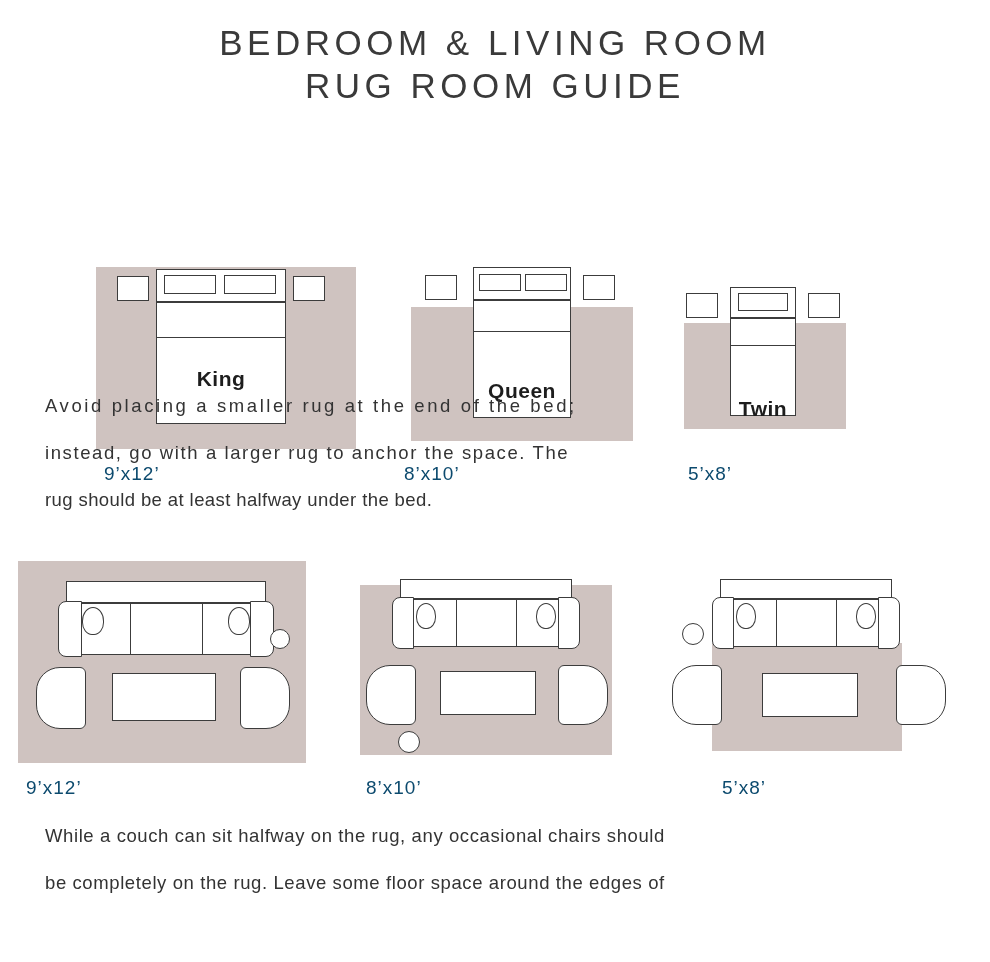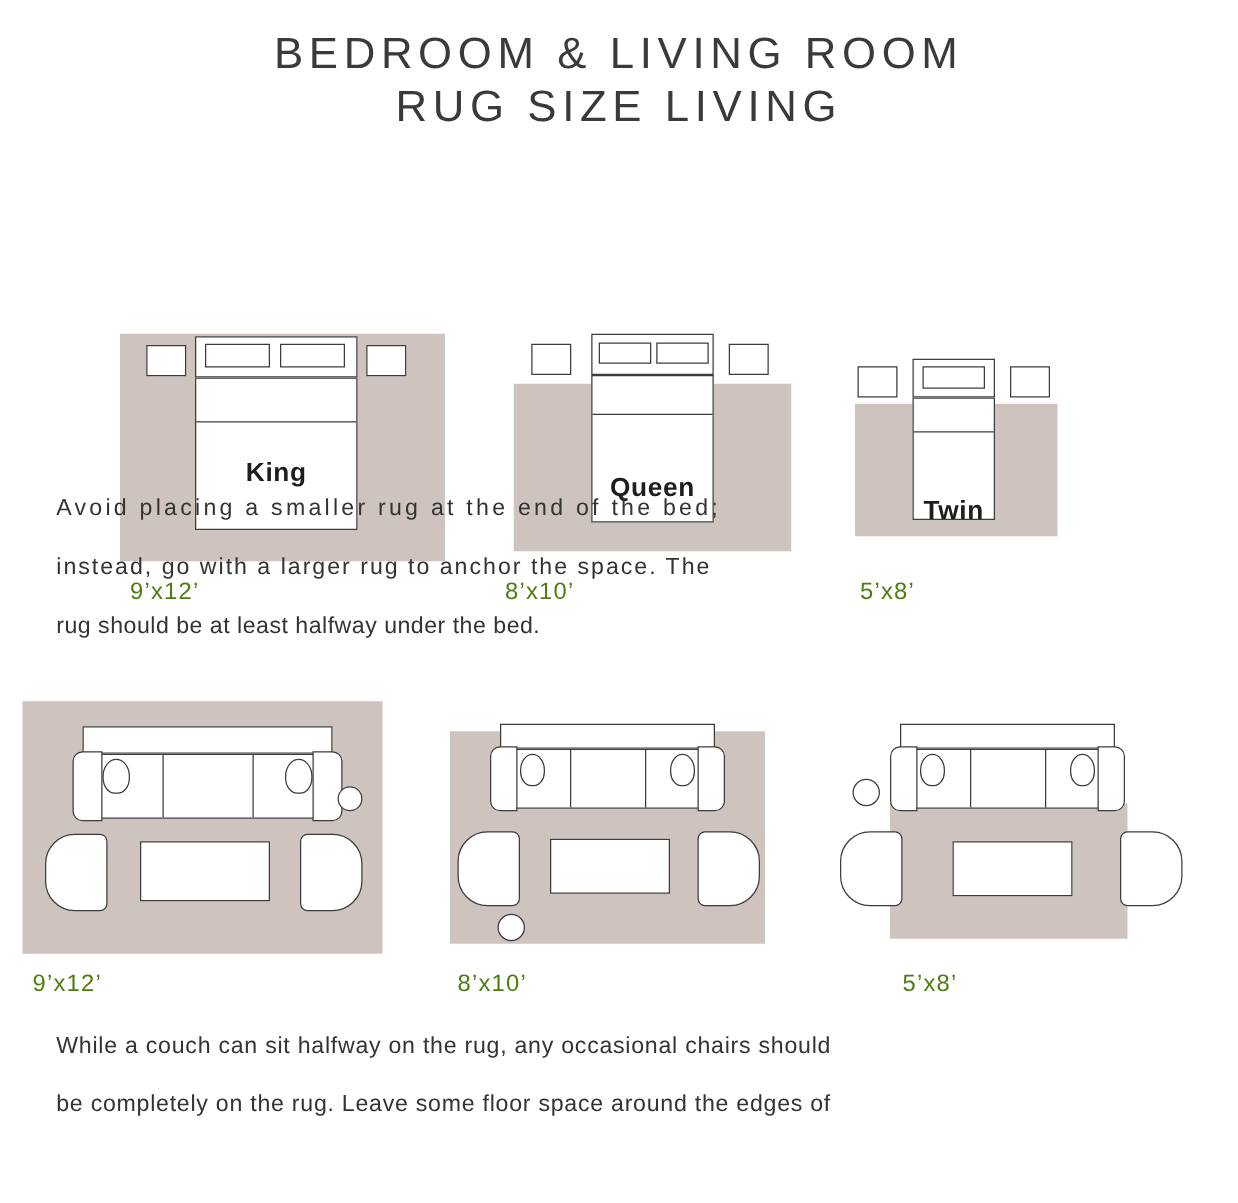--- a/index.html
+++ b/index.html
@@ -62,21 +62,21 @@
     letter-spacing: 0.5px;
     color: #1d1d1d;
     text-align: center;
     white-space: nowrap;
   }
 
   .size {
     position: absolute;
     font-size: 19px;
     letter-spacing: 1px;
-    color: #4d7c0f;
+    color: #0c4a6e;
     white-space: nowrap;
   }
 
   
   .caption {
     position: absolute;
     width: 900px;
     left: 45px;
     font-size: 18.5px;
     line-height: 2.55;
@@ -100,21 +100,21 @@
     border: 1.3px solid #3c3c3c;
     border-radius: 50%;
     box-sizing: border-box;
   }
 </style>
 </head>
 <body>
 
 <h1 class="title">
   <span class="l1">BEDROOM &amp; LIVING ROOM</span>
-  <span class="l2">RUG SIZE LIVING</span>
+  <span class="l2">RUG ROOM GUIDE</span>
 </h1>
 
 <div class="row" style="height:360px;padding-left:12px;">
 
   <div class="diagram" style="left:96px; top:118px; width:260px; height:200px;">
     <div class="rug" style="left:0; top:18px; width:260px; height:182px;"></div>
 
     <div class="wf" style="left:21px; top:27px; width:32px; height:25px;"></div>
     <div class="wf" style="left:197px; top:27px; width:32px; height:25px;"></div>
 

